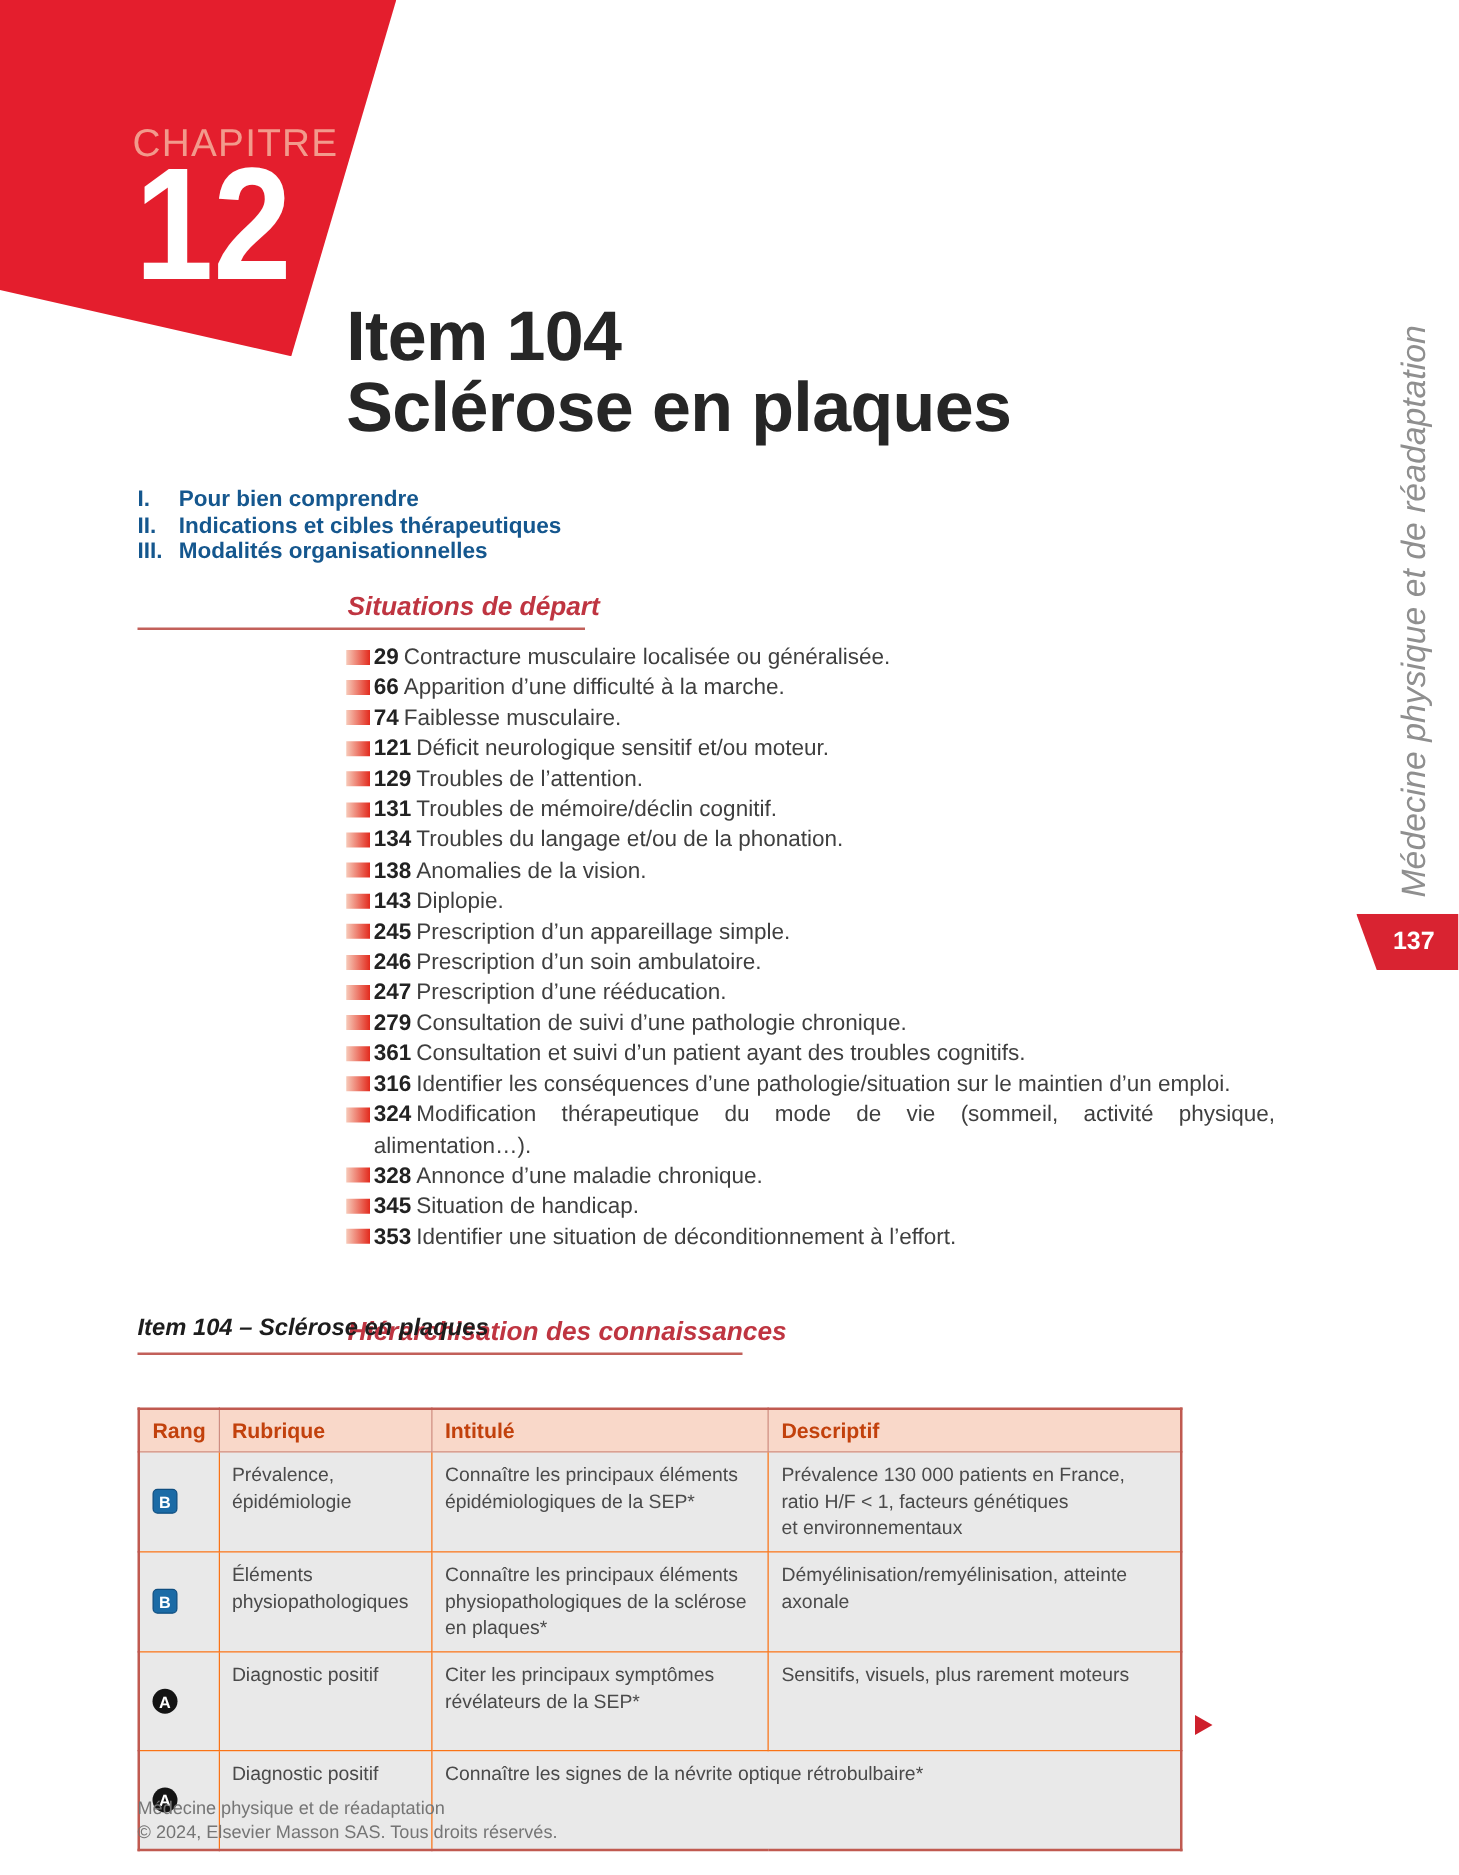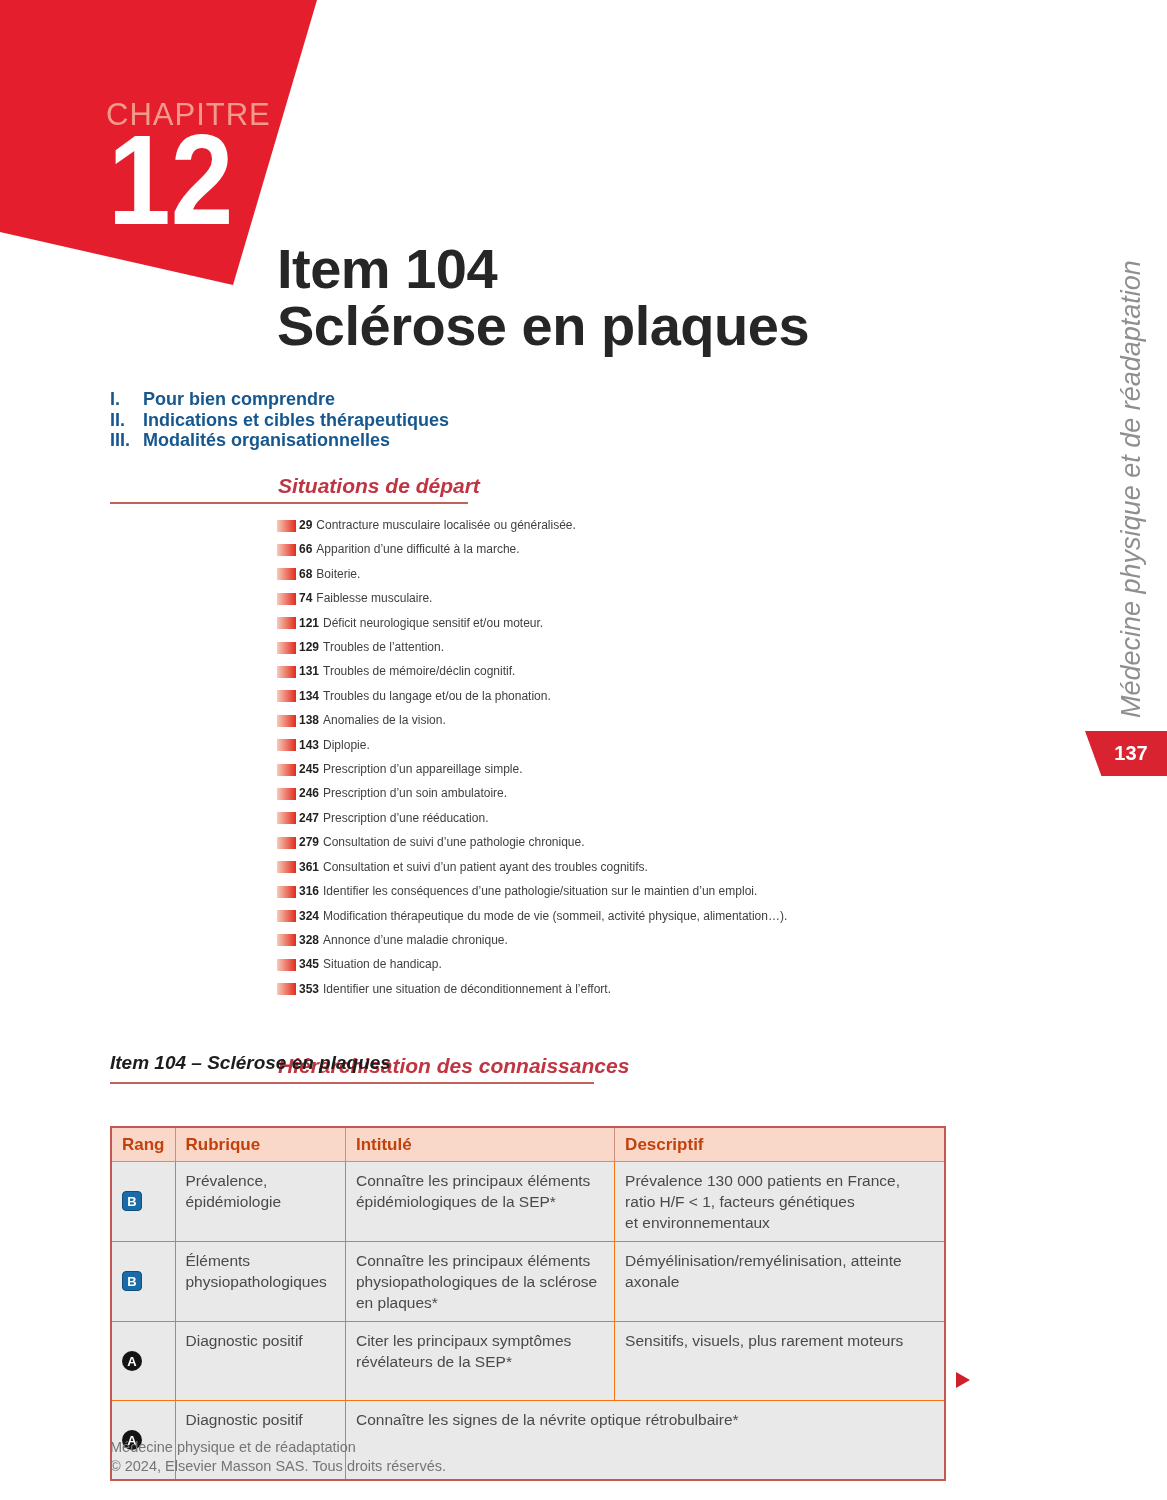--- a/index.html
+++ b/index.html
@@ -45,21 +45,21 @@
     font-style:italic; font-weight:700; font-size:21px; color:#bf3541;
     border-bottom:2px solid #c2605a; padding-bottom:4px; padding-left:168px;
     white-space:nowrap;
   }
   #situations-heading { top:474px; width:358px; }
   #hierarchisation-heading { top:1054px; width:484px; }
 
   
   .sit-list { position:absolute; left:278px; top:513px; width:742px; list-style:none; }
   .sit-item {
-    position:relative; padding-left:21px; font-size:12px; line-height:24.4px;
+    position:relative; padding-left:21px; font-size:18px; line-height:24.4px;
     color:#3f3f3f; text-align:justify;
   }
   .bullet {
     position:absolute; left:-1px; top:6.5px; width:19px; height:12px;
     background:linear-gradient(to right,#f7cab9,#e22a1d);
   }
   .sit-num { font-weight:700; color:#222222; margin-right:4px; }
 
   
   .table-subtitle {
@@ -137,21 +137,20 @@
       <span class="toc-num">III.</span>
       <span>Modalités organisationnelles</span>
     </div>
   </div>
 
   <div class="section-heading" id="situations-heading">Situations de départ</div>
 
   <ul class="sit-list">
     <li class="sit-item"><span class="bullet"></span><span class="sit-num">29</span><span>Contracture musculaire localisée ou généralisée.</span></li>
     <li class="sit-item"><span class="bullet"></span><span class="sit-num">66</span><span>Apparition d’une difficulté à la marche.</span></li>
-    <li class="sit-item"><span class="bullet"></span><span class="sit-num">68</span><span>Boiterie.</span></li>
     <li class="sit-item"><span class="bullet"></span><span class="sit-num">74</span><span>Faiblesse musculaire.</span></li>
     <li class="sit-item"><span class="bullet"></span><span class="sit-num">121</span><span>Déficit neurologique sensitif et/ou moteur.</span></li>
     <li class="sit-item"><span class="bullet"></span><span class="sit-num">129</span><span>Troubles de l’attention.</span></li>
     <li class="sit-item"><span class="bullet"></span><span class="sit-num">131</span><span>Troubles de mémoire/déclin cognitif.</span></li>
     <li class="sit-item"><span class="bullet"></span><span class="sit-num">134</span><span>Troubles du langage et/ou de la phonation.</span></li>
     <li class="sit-item"><span class="bullet"></span><span class="sit-num">138</span><span>Anomalies de la vision.</span></li>
     <li class="sit-item"><span class="bullet"></span><span class="sit-num">143</span><span>Diplopie.</span></li>
     <li class="sit-item"><span class="bullet"></span><span class="sit-num">245</span><span>Prescription d’un appareillage simple.</span></li>
     <li class="sit-item"><span class="bullet"></span><span class="sit-num">246</span><span>Prescription d’un soin ambulatoire.</span></li>
     <li class="sit-item"><span class="bullet"></span><span class="sit-num">247</span><span>Prescription d’une rééducation.</span></li>

